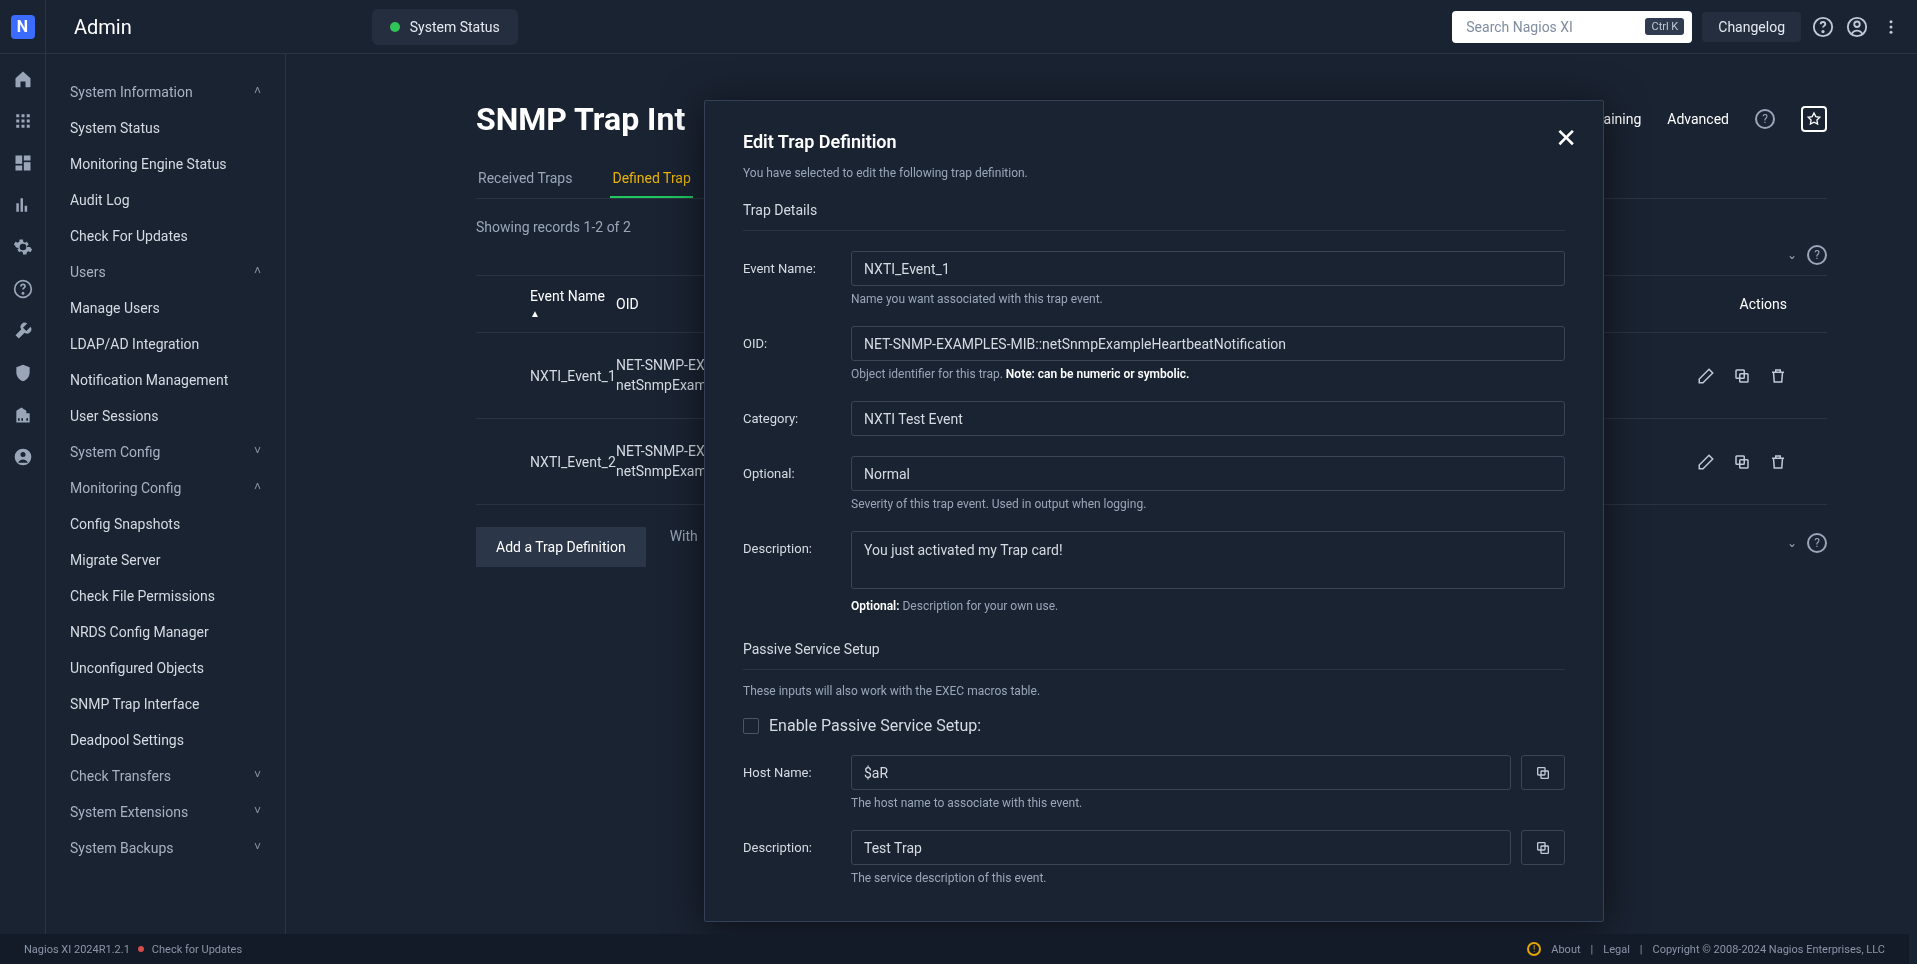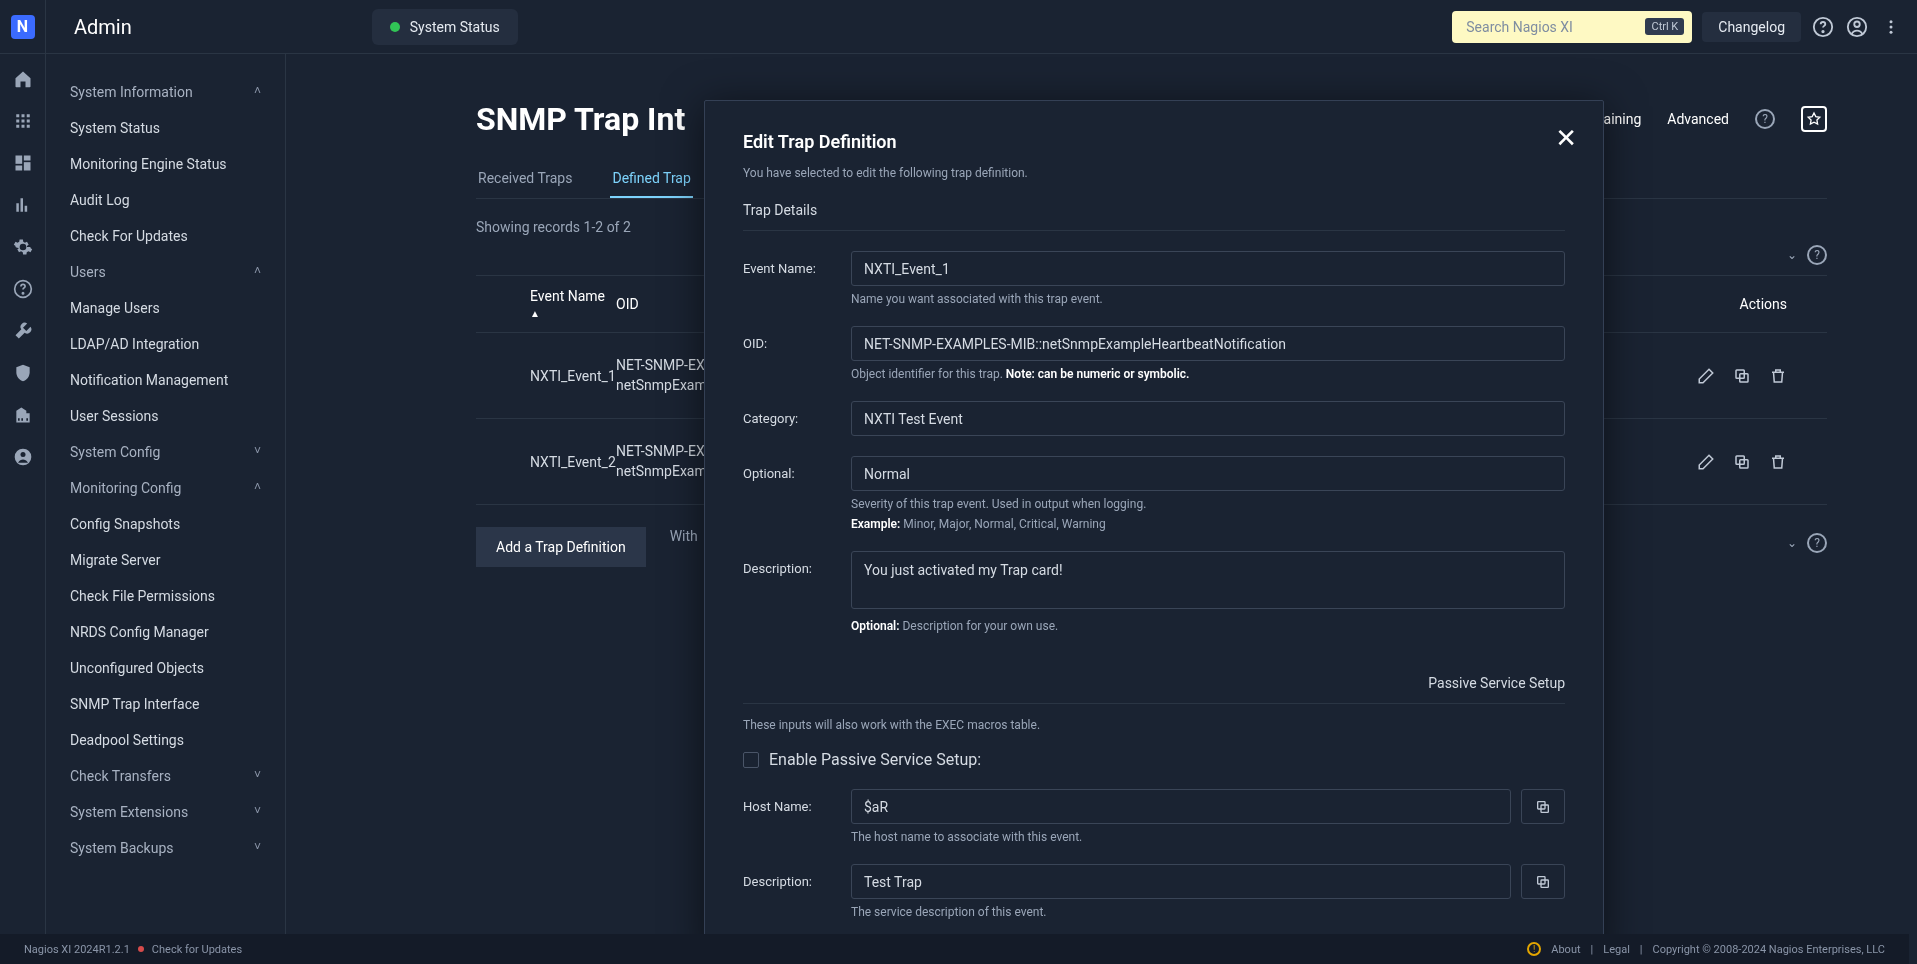--- a/index.html
+++ b/index.html
@@ -4,39 +4,39 @@
 <style>
 * { margin:0; padding:0; box-sizing:border-box; font-family:-apple-system,BlinkMacSystemFont,"Segoe UI",Roboto,Arial,sans-serif; }
 html,body { width:1917px; height:964px; background:#1a2332; color:#d5dbe3; overflow:hidden; }
 .topbar { position:absolute; top:0; left:0; right:0; height:54px; background:#1a2332; border-bottom:1px solid #2a3544; display:flex; align-items:center; }
 .logo { width:46px; height:54px; display:flex; align-items:center; justify-content:center; border-right:1px solid #2a3544; }
 .logo-n { width:24px; height:24px; background:#3b6bff; border-radius:4px; color:#fff; font-weight:700; display:flex; align-items:center; justify-content:center; font-size:16px; }
 .admin-title { margin-left:28px; font-size:20px; font-weight:400; color:#fff; }
 .status-pill { margin-left:240px; background:#242e3f; border-radius:6px; padding:10px 18px; display:flex; align-items:center; gap:10px; font-size:14px; color:#e5eaf1;}
 .status-dot { width:10px; height:10px; border-radius:50%; background:#31c456; }
 .top-right { margin-left:auto; display:flex; align-items:center; gap:10px; padding-right:14px;}
-.search-box { width:240px; height:32px; background:#fef9c3; border-radius:4px; display:flex; align-items:center; padding:0 8px 0 14px; color:#7f8da1; font-size:14px;}
+.search-box { width:240px; height:32px; background:#ffffff; border-radius:4px; display:flex; align-items:center; padding:0 8px 0 14px; color:#7f8da1; font-size:14px;}
 .kbd { margin-left:auto; background:#303b4f; border-radius:3px; padding:2px 6px; font-size:11px; color:#c0c9d6;}
 .change-btn { background:#242e3f; border-radius:4px; padding:7px 16px; font-size:14px; color:#e5eaf1;}
 .icon-btn { width:24px; height:24px; display:flex; align-items:center; justify-content:center; color:#c0c9d6; font-size:18px;}
 .leftrail { position:absolute; top:54px; left:0; width:46px; bottom:30px; background:#1a2332; border-right:1px solid #2a3544; display:flex; flex-direction:column; align-items:center; padding-top:14px; gap:20px;}
 .leftrail .ri { width:22px; height:22px; display:flex; align-items:center; justify-content:center; color:#9aa6b8;}
 .sidebar { position:absolute; top:54px; left:46px; width:240px; bottom:30px; background:#1a2332; border-right:1px solid #2a3544; overflow-y:auto; padding:20px 0;}
 .nav-group { padding:0 24px; }
 .nav-head { display:flex; align-items:flex-start; justify-content:space-between; font-size:14px; color:#a8b2c2; padding:10px 0; cursor:pointer;}
 .nav-head .chev { font-size:12px; color:#8a95a8;}
 .nav-item { font-size:14px; color:#d5dbe3; padding:10px 0; cursor:pointer;}
 .content { position:absolute; top:54px; left:286px; right:0; bottom:30px; background:#1a2332; padding:46px 90px 0 190px; overflow:hidden;}
 .page-top { display:flex; align-items:center;}
 .page-title { font-size:32px; font-weight:700; color:#fff;}
 .page-actions { margin-left:auto; display:flex; align-items:center; gap:26px; color:#fff; font-size:14px;}
 .star-ic { width:26px; height:26px; border:2px solid #fff; border-radius:4px; display:flex; align-items:center; justify-content:center;}
 .tabs { display:flex; gap:36px; margin-top:22px; border-bottom:1px solid #2a3544; }
 .tab { padding:10px 2px; font-size:14px; color:#9aa6b8; cursor:pointer;}
-.tab.active { color:#7dd3fc; border-bottom:2px solid #7dd3fc;}
+.tab.active { color:#eab308; border-bottom:2px solid #22c55e;}
 .showing { margin-top:20px; font-size:14px; color:#9aa6b8;}
 .filters { margin-top:10px; display:flex; justify-content:flex-end; gap:10px; align-items:center;}
 .helpc { width:20px; height:20px; border:2px solid #9aa6b8; border-radius:50%; font-size:12px; display:flex; align-items:center; justify-content:center; color:#9aa6b8;}
 .table { margin-top:10px; width:100%; border-top:1px solid #2a3544;}
 .thead, .trow { display:flex; align-items:center; border-bottom:1px solid #2a3544; padding:12px 0;}
 .thead { color:#fff; font-size:14px;}
 .trow { color:#d5dbe3; font-size:14px; min-height:86px;}
 .c-ev { width:140px; padding-left:54px;}
 .c-oid { width:340px;}
 .c-sev { flex:1;}
@@ -363,33 +363,32 @@
   <div class="form-row">
     <div class="flabel">Category:</div>
     <div class="fbody"><input class="tinput" value="NXTI Test Event" style=""></div>
   </div>
 
   <div class="form-row">
     <div class="flabel">Optional:</div>
     <div class="fbody">
       <input class="tinput" value="Normal" style="">
       <div class="hint">Severity of this trap event. Used in output when logging.</div>
-      <div class="hint"><b>Example:</b><span> Minor, Major, Normal, Critical, Warning</span></div>
     </div>
   </div>
 
   <div class="form-row">
     <div class="flabel">Description:</div>
     <div class="fbody">
       <textarea class="tarea" id="desc-area" style="">You just activated my Trap card!</textarea>
       <div class="hint"><b>Optional:</b><span> Description for your own use.</span></div>
     </div>
   </div>
 
-  <div class="section-h" style="margin-top:42px;text-align:right;">Passive Service Setup</div>
+  <div class="section-h" style="margin-top:28px;">Passive Service Setup</div>
   <div class="sub" style="margin-top:14px;">These inputs will also work with the EXEC macros table.</div>
   <div class="chk-row">
     <div class="chkbox"></div>
     <span>Enable Passive Service Setup:</span>
   </div>
 
   <div class="form-row">
     <div class="flabel">Host Name:</div>
     <div class="fbody">
       <div class="copy-cell">

